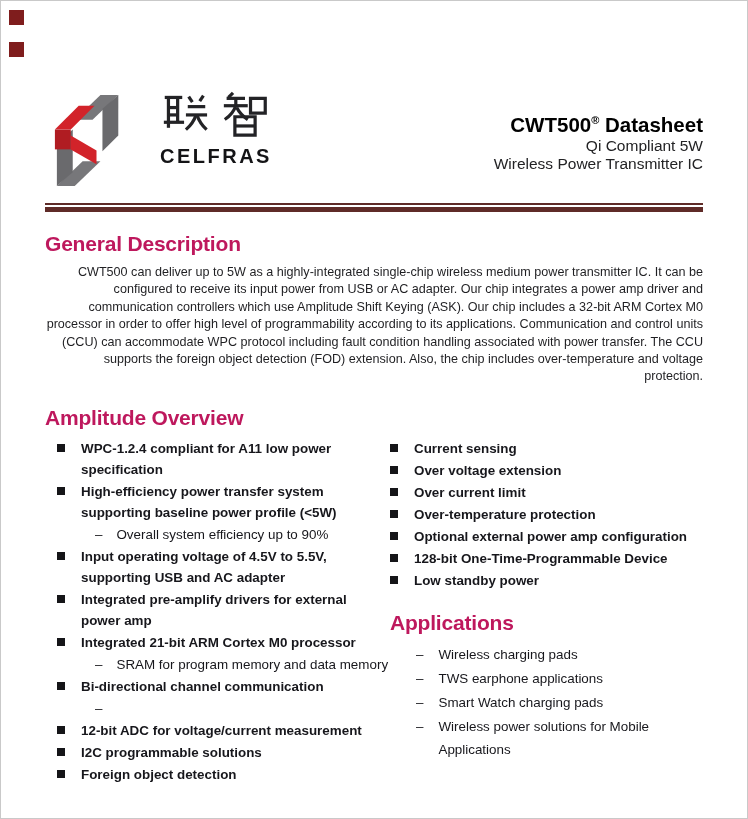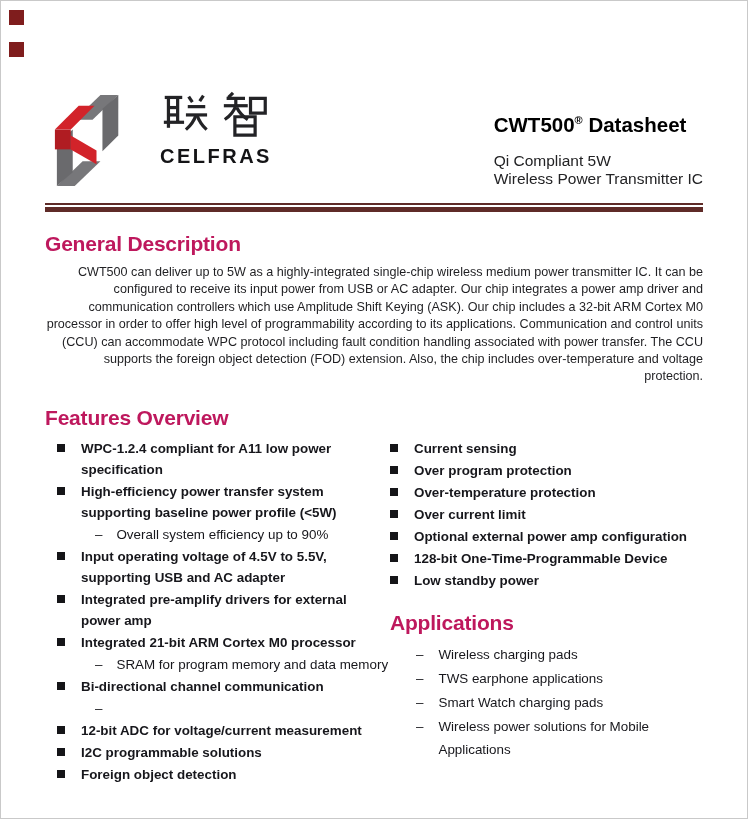--- a/index.html
+++ b/index.html
@@ -21,24 +21,24 @@
   
   .header{display:flex;justify-content:space-between;padding-top:85px;}
   .logo{display:flex;gap:10px;}
   .logo-mark{width:103px;height:103px;flex:0 0 auto;}
   .logo-text{display:flex;flex-direction:column;padding-top:5px;}
   .cjk-row{display:flex;gap:14px;margin-bottom:8px;margin-left:4px;}
   .cjk{width:46px;height:46px;}
   .cjk path{stroke:#232326;stroke-width:7;fill:none;stroke-linecap:butt;}
   .brand{font-size:20px;font-weight:bold;letter-spacing:2.5px;color:#141416;margin-left:2px;}
 
-  .title-block{padding-top:27px;}
+  .title-block{text-align:right;padding-top:27px;}
   .doc-title{font-size:20.5px;font-weight:bold;color:#000;}
   .doc-title sup{font-size:11px;}
-  .doc-subtitle{margin-top:15px;font-size:15.5px;color:#232325;line-height:18px;}
+  .doc-subtitle{font-size:15.5px;color:#232325;line-height:18px;}
 
   
   .rule{margin-top:14px;}
   .rule-thin{height:2px;margin-bottom:2px;}
   .rule-thick{height:5px;}
 
   h2{font-size:21px;font-weight:bold;color:#be185d;margin:20px 0 8px 0;letter-spacing:-0.2px;}
   h2.apps-h{margin-top:20px;}
 
   .body-text{margin:0;font-size:12.6px;line-height:17.4px;color:#1f1f22;white-space:pre-line;text-align:right;}
@@ -120,21 +120,21 @@
   </header>
 
   <div class="rule">
     <div class="rule-thin" style="background: rgb(95, 43, 40);"></div>
     <div class="rule-thick" style="background: rgb(95, 43, 40);"></div>
   </div>
 
   <h2>General Description</h2>
   <p class="body-text">CWT500 can deliver up to 5W as a highly-integrated single-chip wireless medium power transmitter IC. It can be configured to receive its input power from USB or AC adapter. Our chip integrates a power amp driver and communication controllers which use Amplitude Shift Keying (ASK). Our chip includes a 32-bit ARM Cortex M0 processor in order to offer high level of programmability according to its applications. Communication and control units (CCU) can accommodate WPC protocol including fault condition handling associated with power transfer. The CCU supports the foreign object detection (FOD) extension. Also, the chip includes over-temperature and voltage protection.</p>
 
-  <h2>Features Overview</h2>
+  <h2>Amplitude Overview</h2>
 
   <div class="cols">
     <div class="col-left">
 
         <div class="f-item t-bullet">
           <span class="sq"></span>
 
           <span class="f-text">WPC-1.2.4 compliant for A11 low power
 specification</span>
         </div>
@@ -211,31 +211,31 @@
     <div class="col-right">
       <div>
 
           <div class="f-item">
             <span class="sq"></span>
             <span class="f-text">Current sensing</span>
           </div>
 
           <div class="f-item">
             <span class="sq"></span>
-            <span class="f-text">Over program protection</span>
+            <span class="f-text">Over voltage extension</span>
+          </div>
+
+          <div class="f-item">
+            <span class="sq"></span>
+            <span class="f-text">Over current limit</span>
           </div>
 
           <div class="f-item">
             <span class="sq"></span>
             <span class="f-text">Over-temperature protection</span>
-          </div>
-
-          <div class="f-item">
-            <span class="sq"></span>
-            <span class="f-text">Over current limit</span>
           </div>
 
           <div class="f-item">
             <span class="sq"></span>
             <span class="f-text">Optional external power amp configuration</span>
           </div>
 
           <div class="f-item">
             <span class="sq"></span>
             <span class="f-text">128-bit One-Time-Programmable Device</span>

